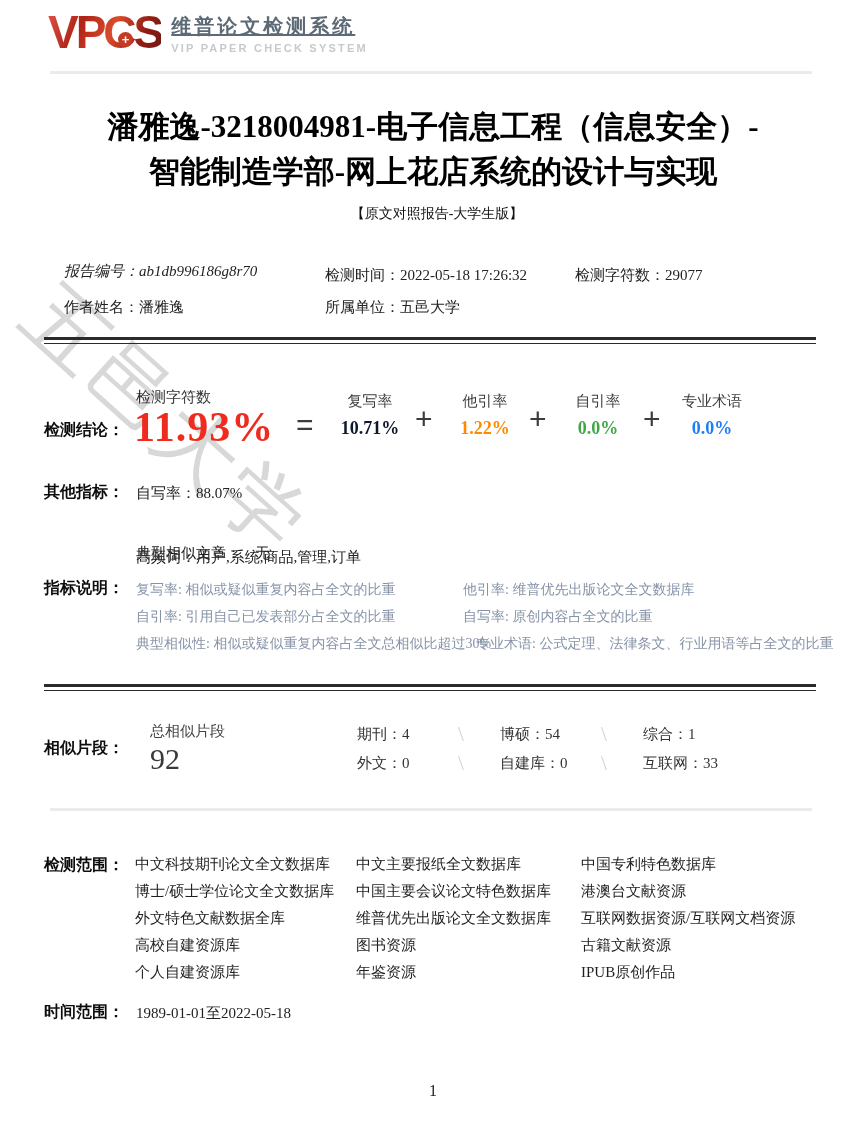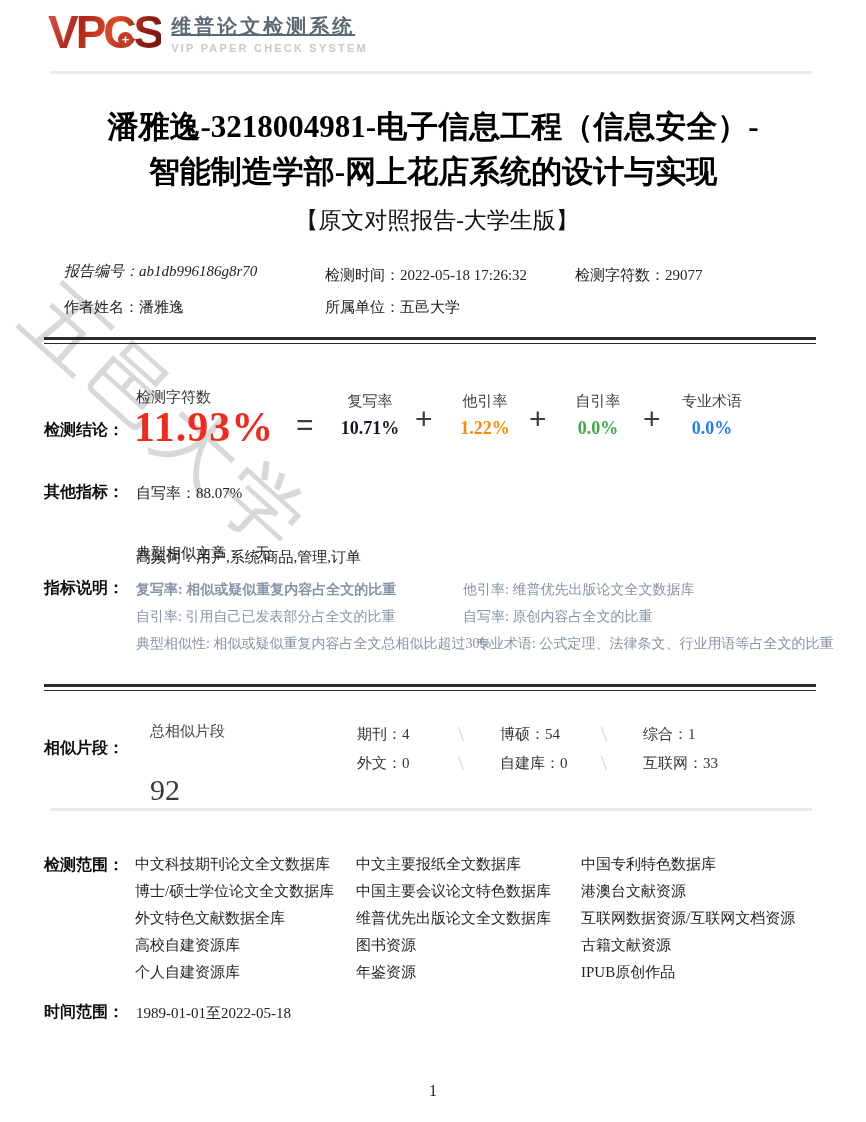--- a/index.html
+++ b/index.html
@@ -28,21 +28,21 @@
   .logo-cn{font-family:"Liberation Sans","DejaVu Sans",sans-serif;font-size:20px;
            color:#5d6a76;letter-spacing:3px;font-weight:600;text-decoration:underline;}
   .logo-en{font-family:"Liberation Sans","DejaVu Sans",sans-serif;font-size:11px;
            color:#c6cacd;letter-spacing:2.2px;font-weight:700;margin-top:2px;}
 
   .rule-gray{position:absolute;height:3px;background:#ebebeb;}
   .rule-double{position:absolute;height:3px;border-top:3px solid #2b2b2b;border-bottom:1px solid #2b2b2b;}
 
   .title{position:absolute;left:0;right:0;top:104px;text-align:center;font-weight:bold;
          font-size:31px;line-height:45px;color:#000;}
-  .subtitle{position:absolute;left:8px;right:0;top:205px;text-align:center;font-size:23px;color:#111;}
+  .subtitle{position:absolute;left:8px;right:0;top:205px;text-align:center;font-size:14px;color:#111;}
 
   .meta{font-size:15px;color:#222;white-space:nowrap;}
 
   .sec-label{font-family:"Liberation Sans","DejaVu Sans",sans-serif;font-weight:bold;
              font-size:16px;color:#0d0d0d;white-space:nowrap;}
 
   .total-label{font-size:15px;color:#333;}
   .total-value{font-size:42px;font-weight:bold;letter-spacing:1px;line-height:1;}
   .op{font-size:30px;color:#3c3c3c;font-family:"Liberation Sans",sans-serif;font-weight:300;}
   .rate-col{position:absolute;width:110px;text-align:center;}
@@ -139,33 +139,33 @@
     </div>
     <div class="abs metric-line" style="left:136px;top:514px;margin-top:34px;">
       <span>高频词：</span><span>用户,系统,商品,管理,订单</span>
     </div>
     <div class="abs metric-line" style="left:136px;top:544px;">
       <span>典型相似文章：</span><span style="margin-left:14px;">无</span>
     </div>
 
     <div class="abs sec-label" style="left:44px;top:578px;">指标说明：</div>
     <div class="abs" style="left: 0px; top: 0px; width: 0px; height: 0px; color: rgb(134, 147, 167);">
-      <div class="abs note-line" style="left:136px;top:581px;font-weight:bold;">复写率: 相似或疑似重复内容占全文的比重</div>
+      <div class="abs note-line" style="left:136px;top:581px;">复写率: 相似或疑似重复内容占全文的比重</div>
       <div class="abs note-line" style="left:136px;top:608px;">自引率: 引用自己已发表部分占全文的比重</div>
       <div class="abs note-line" style="left:136px;top:635px;">典型相似性: 相似或疑似重复内容占全文总相似比超过30%</div>
       <div class="abs note-line" style="left:463px;top:581px;">他引率: 维普优先出版论文全文数据库</div>
       <div class="abs note-line" style="left:463px;top:608px;">自写率: 原创内容占全文的比重</div>
       <div class="abs note-line" style="left:476px;top:635px;">专业术语: 公式定理、法律条文、行业用语等占全文的比重</div>
     </div>
 
     <div class="rule-double" style="left:44px;top:684px;width:772px;"></div>
 
     <div class="abs sec-label" style="left:44px;top:738px;">相似片段：</div>
     <div class="abs frag-total-label" style="left:150px;top:722px;">总相似片段</div>
-    <div class="abs frag-total-value" style="left:150px;top:744px;margin-top:31px;">92</div>
+    <div class="abs frag-total-value" style="left:150px;top:744px;">92</div>
 
     <div class="abs frag-stat" style="left:357px;top:725px;">
       <span>期刊：</span><span>4</span>
     </div>
     <div class="abs bslash" style="left:458px;top:722px;">\</div>
     <div class="abs frag-stat" style="left:500px;top:725px;">
       <span>博硕：</span><span>54</span>
     </div>
     <div class="abs bslash" style="left:601px;top:722px;">\</div>
     <div class="abs frag-stat" style="left:643px;top:725px;">

